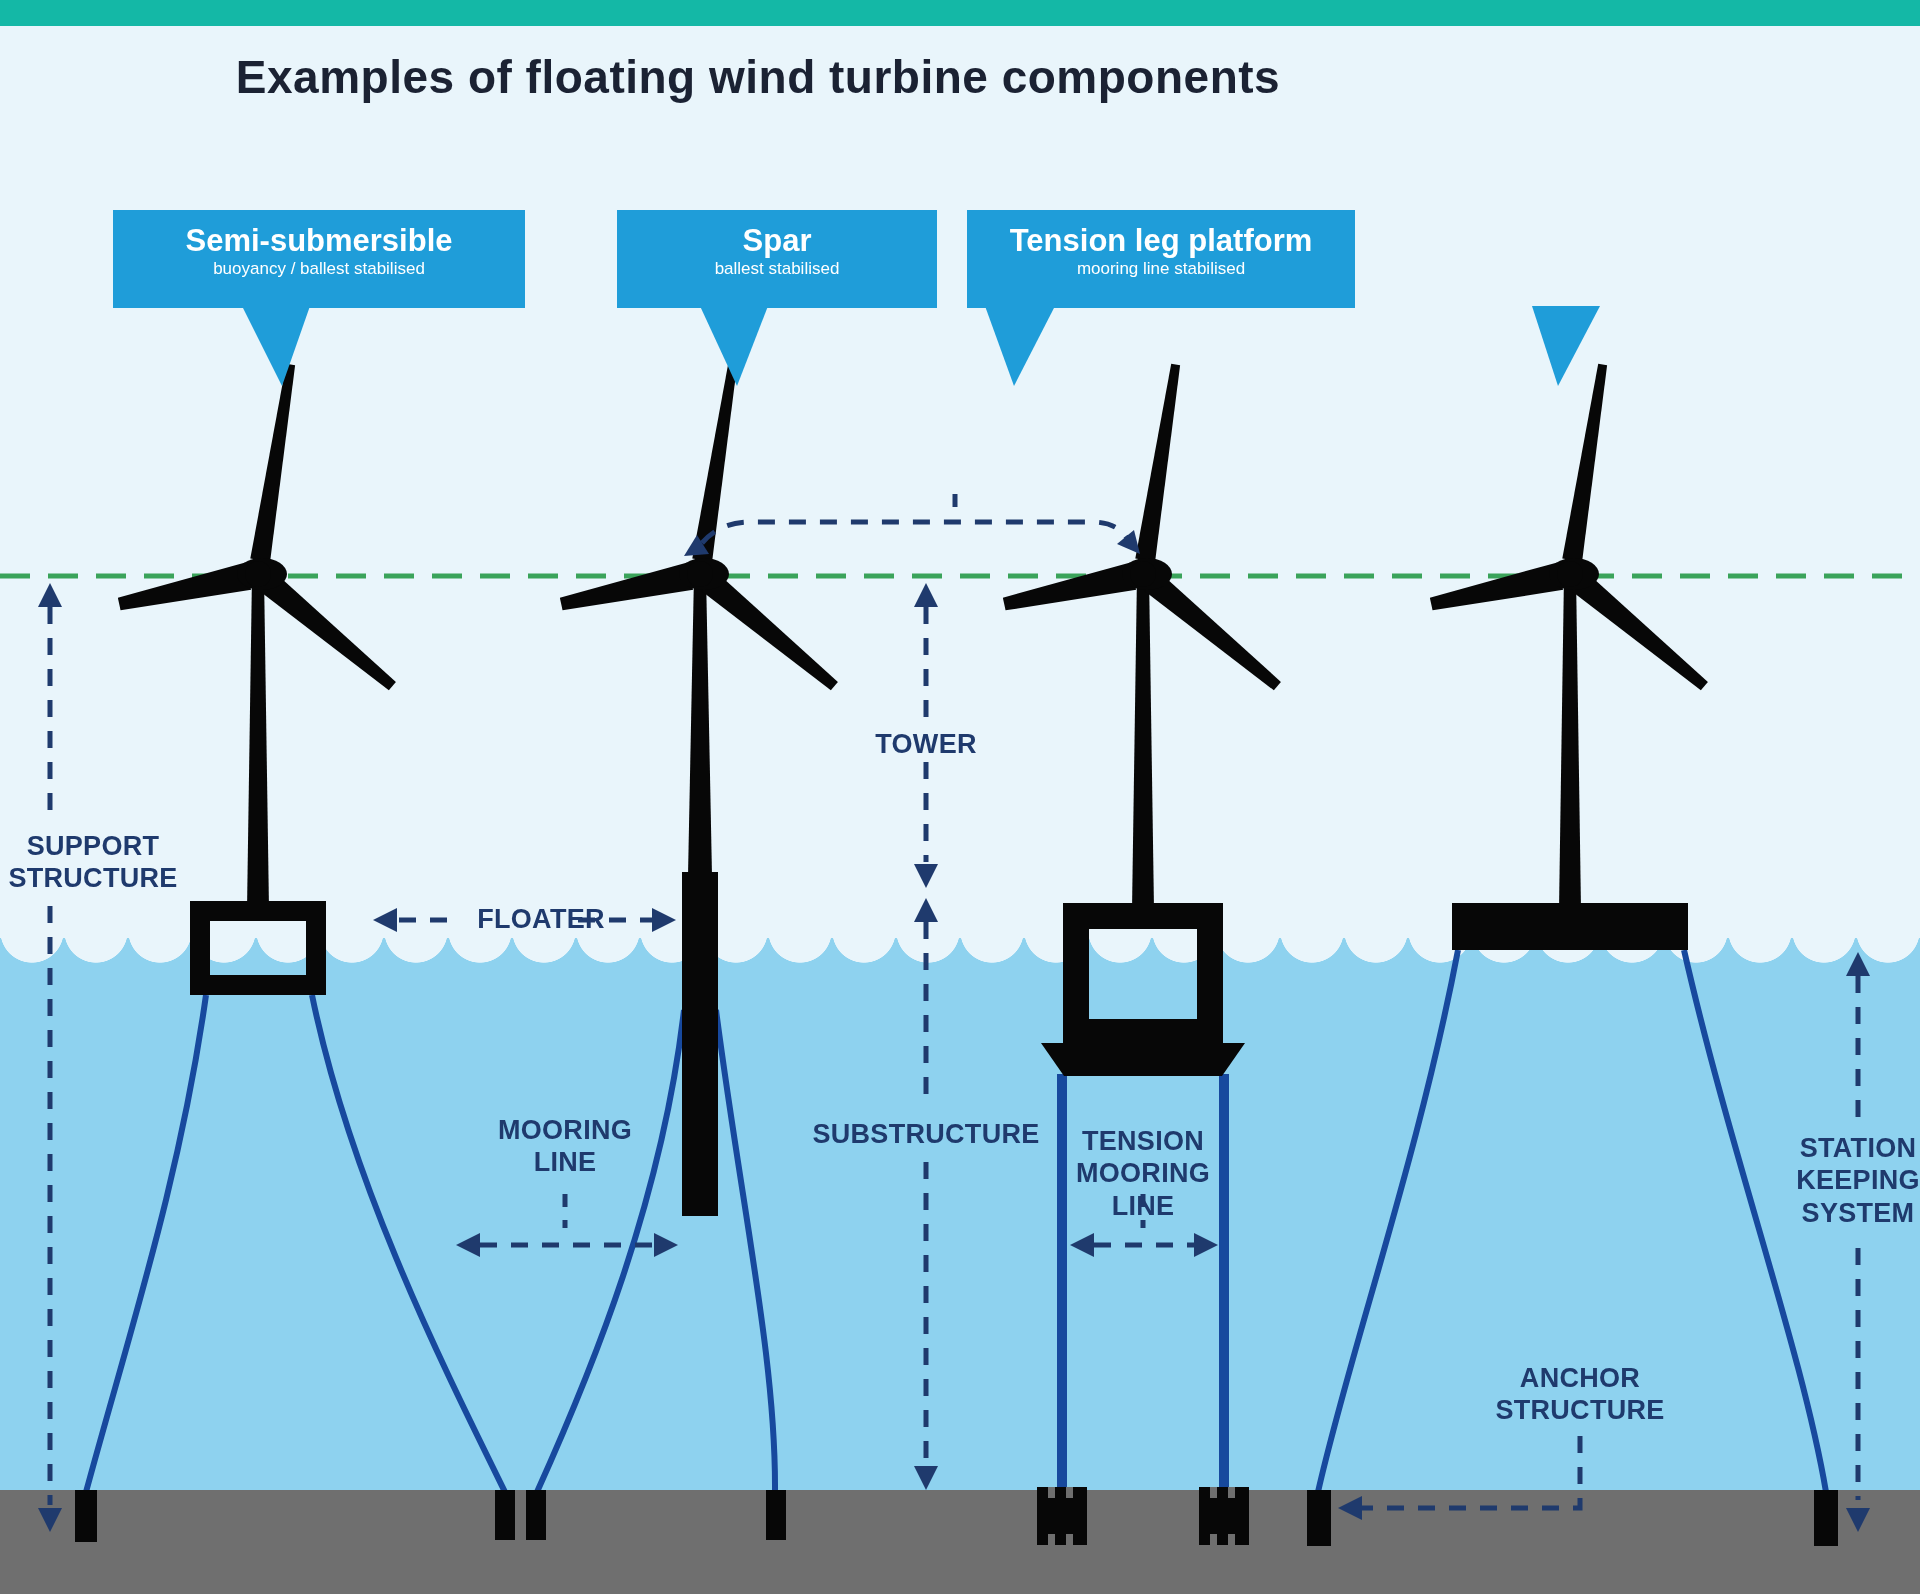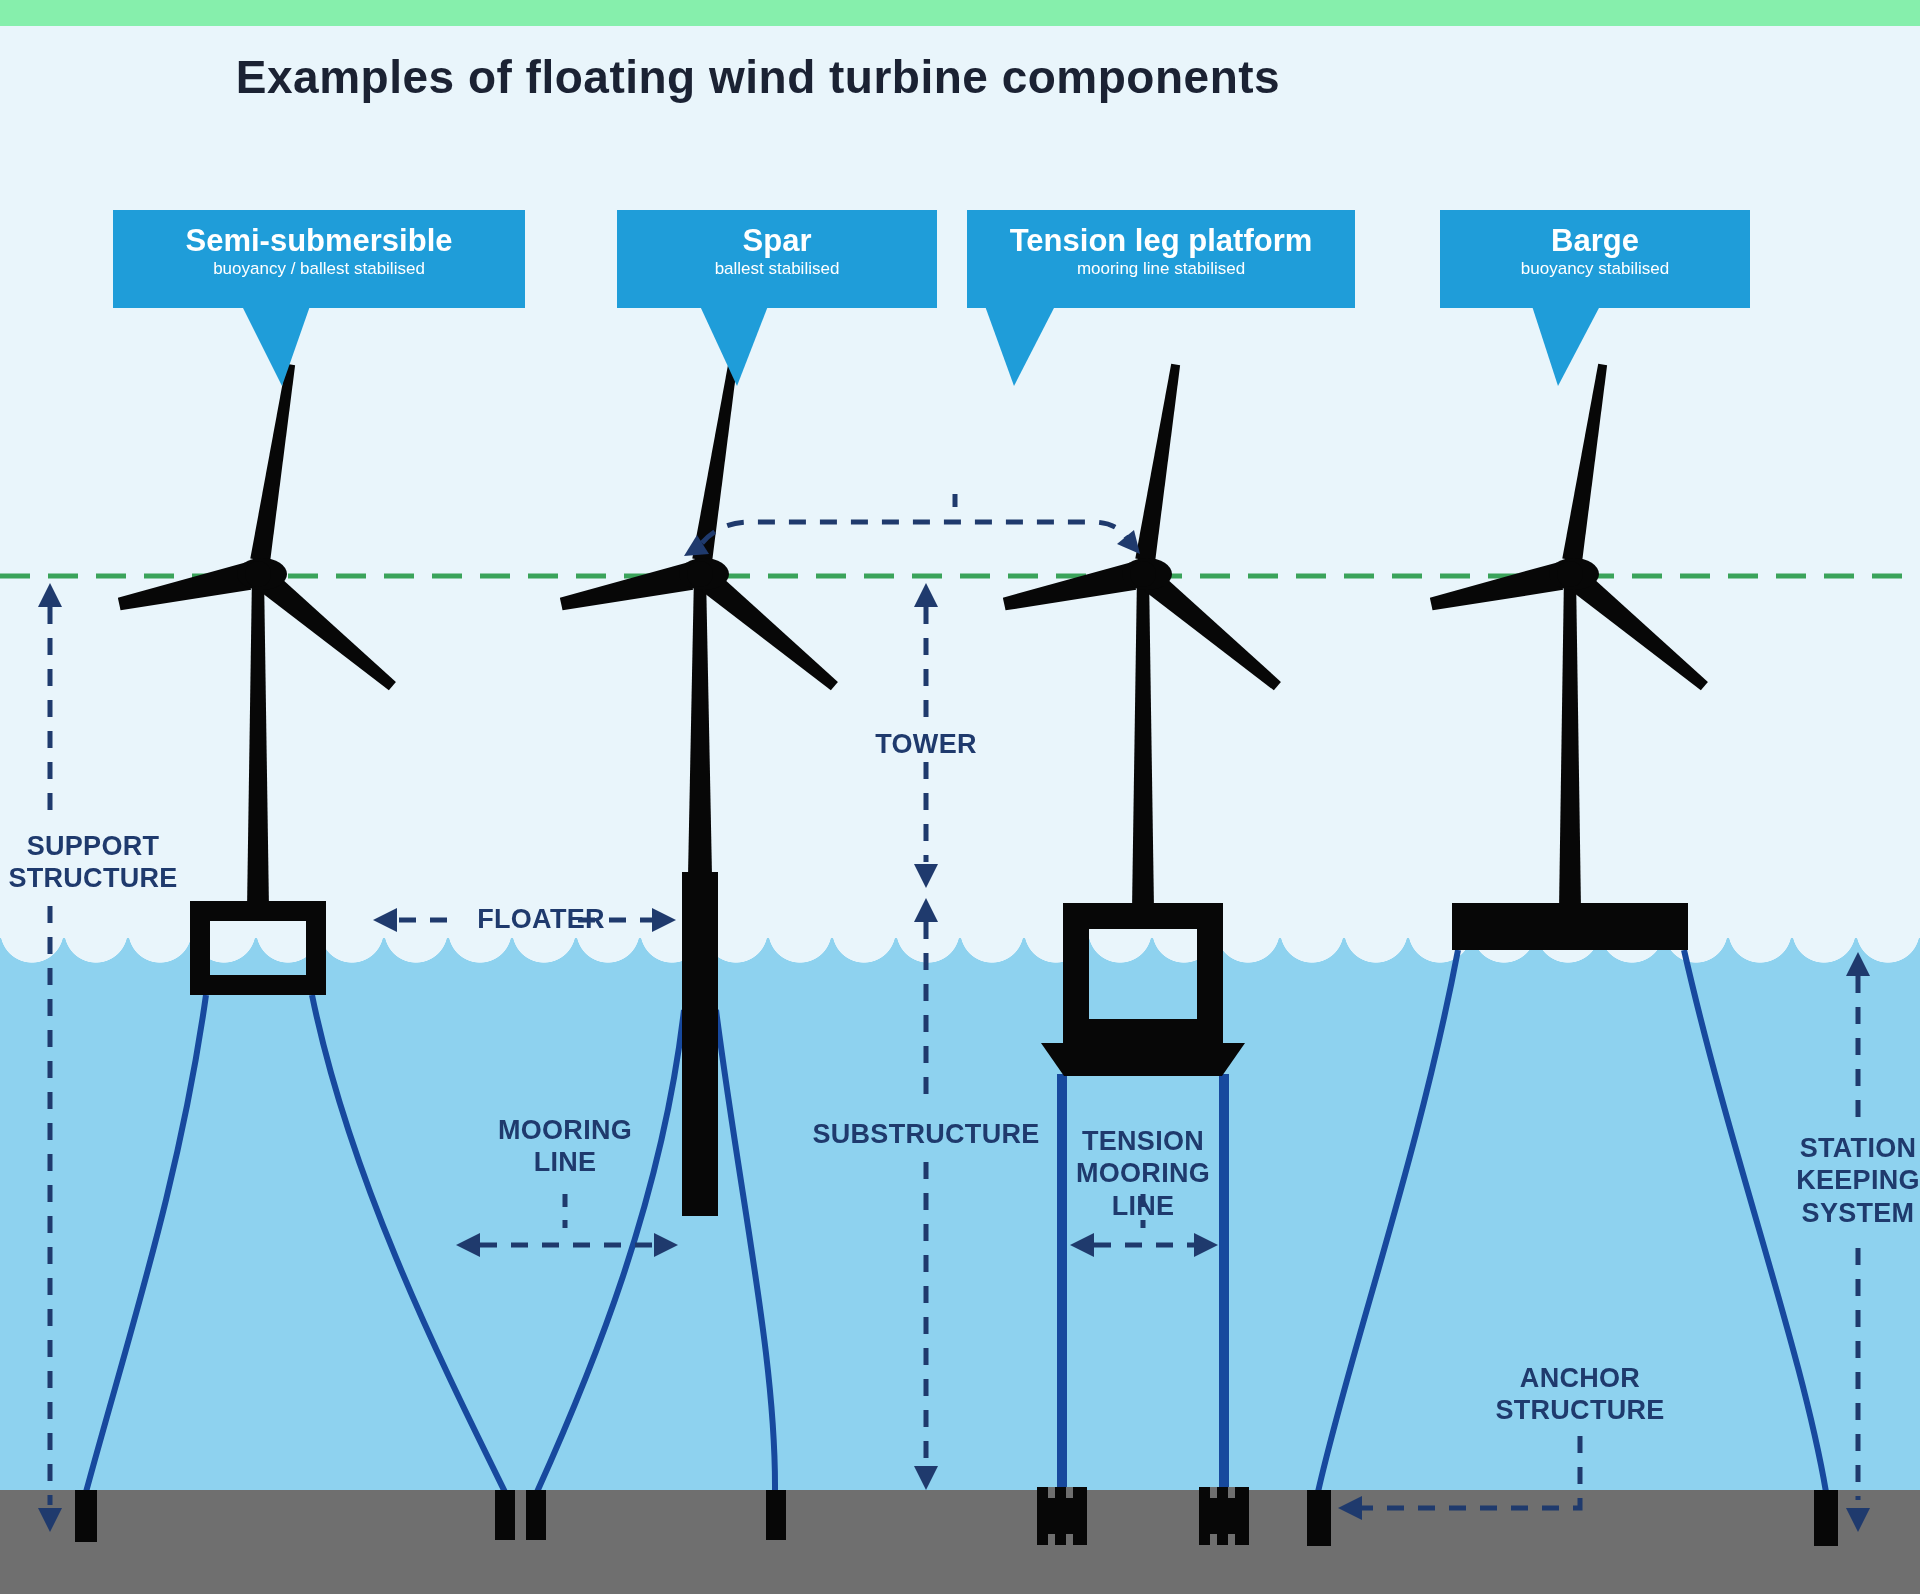--- a/index.html
+++ b/index.html
@@ -1,20 +1,20 @@
 <!DOCTYPE html>
 <html style="--sky: #e9f5fb; --water: #8ed2ef; --seabed: #6f6f6f; --accent: #1f9dd9; --navy: #1f3a6d; --moor: #17499e; --green: #3aa35a; --ink: #1b2233;"><head>
 <meta charset="utf-8">
 <style>
   :root{
     --sky:#e9f5fb; --water:#8ed2ef; --seabed:#6f6f6f;
     --accent:#1f9dd9; --navy:#1f3a6d; --moor:#17499e; --green:#3aa35a; --ink:#1b2233;
   }
   html,body{margin:0;padding:0;background:#fff;}
-  .page{position:relative;width:1920px;height:1594px;background:#86efac;overflow:hidden;
+  .page{position:relative;width:1920px;height:1594px;background:#14b8a6;overflow:hidden;
         font-family:"Liberation Sans", sans-serif;}
   .band{position:absolute;left:0;width:1920px;}
   .sky{top:26px;height:912px;background:var(--sky);}
   .waves{top:938px;height:26px;background-color:var(--water);
     background-image:radial-gradient(circle 32px at 32px -7px, var(--sky) 98%, transparent 100%);
     background-size:64px 26px;background-repeat:repeat-x;}
   .water{top:964px;height:526px;background:var(--water);}
   .seabed{top:1490px;height:104px;background:var(--seabed);}
   svg.art{position:absolute;left:0;top:0;width:1920px;height:1594px;}
   .blk{fill:#070707;}
@@ -190,24 +190,20 @@
     <div class="c-sub">buoyancy / ballest stabilised</div>
   </div>
   <div class="callout" style="left:617px;width:320px;">
     <div class="c-name">Spar</div>
     <div class="c-sub">ballest stabilised</div>
   </div>
   <div class="callout" style="left:967px;width:388px;">
     <div class="c-name">Tension leg platform</div>
     <div class="c-sub">mooring line stabilised</div>
   </div>
-  <div class="callout" style="left:1440px;width:310px;">
-    <div class="c-name">Barge</div>
-    <div class="c-sub">buoyancy stabilised</div>
-  </div>
 
   <div class="lbl" style="left:926px;top:728px;">TOWER</div>
   <div class="lbl" style="left:93px;top:830px;">SUPPORT
 STRUCTURE</div>
   <div class="lbl" style="left:512px;top:903px;margin-left:29px;">FLOATER</div>
   <div class="lbl" style="left:565px;top:1114px;">MOORING
 LINE</div>
   <div class="lbl" style="left:926px;top:1118px;">SUBSTRUCTURE</div>
   <div class="lbl" style="left:1143px;top:1098px;margin-top:27px;">TENSION
 MOORING

